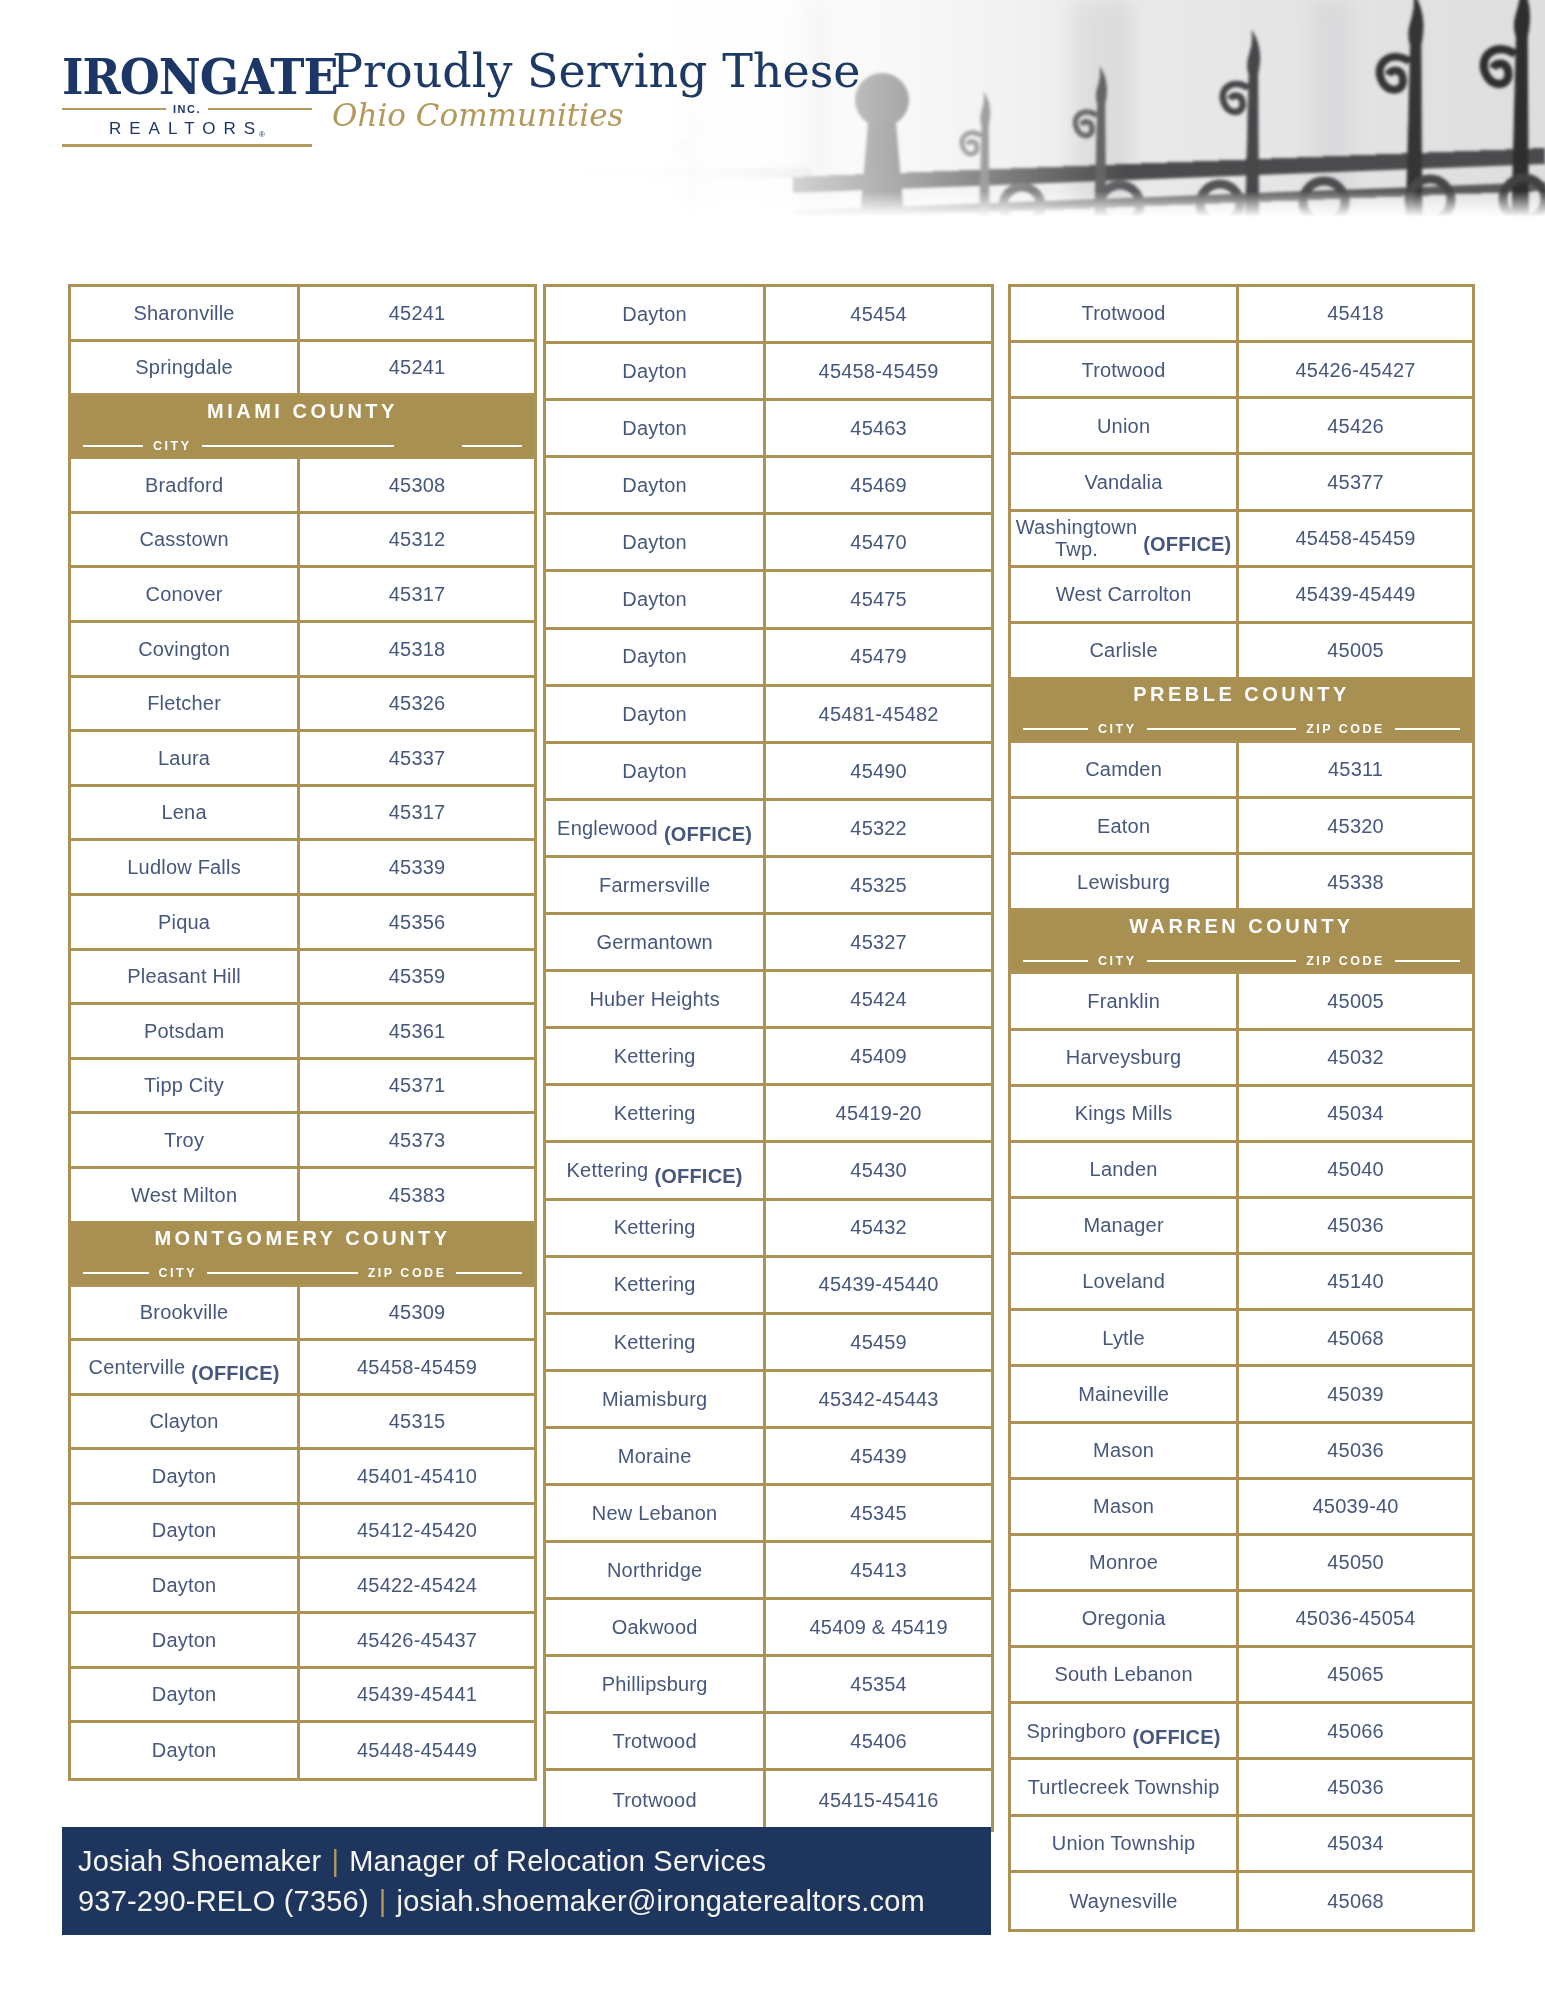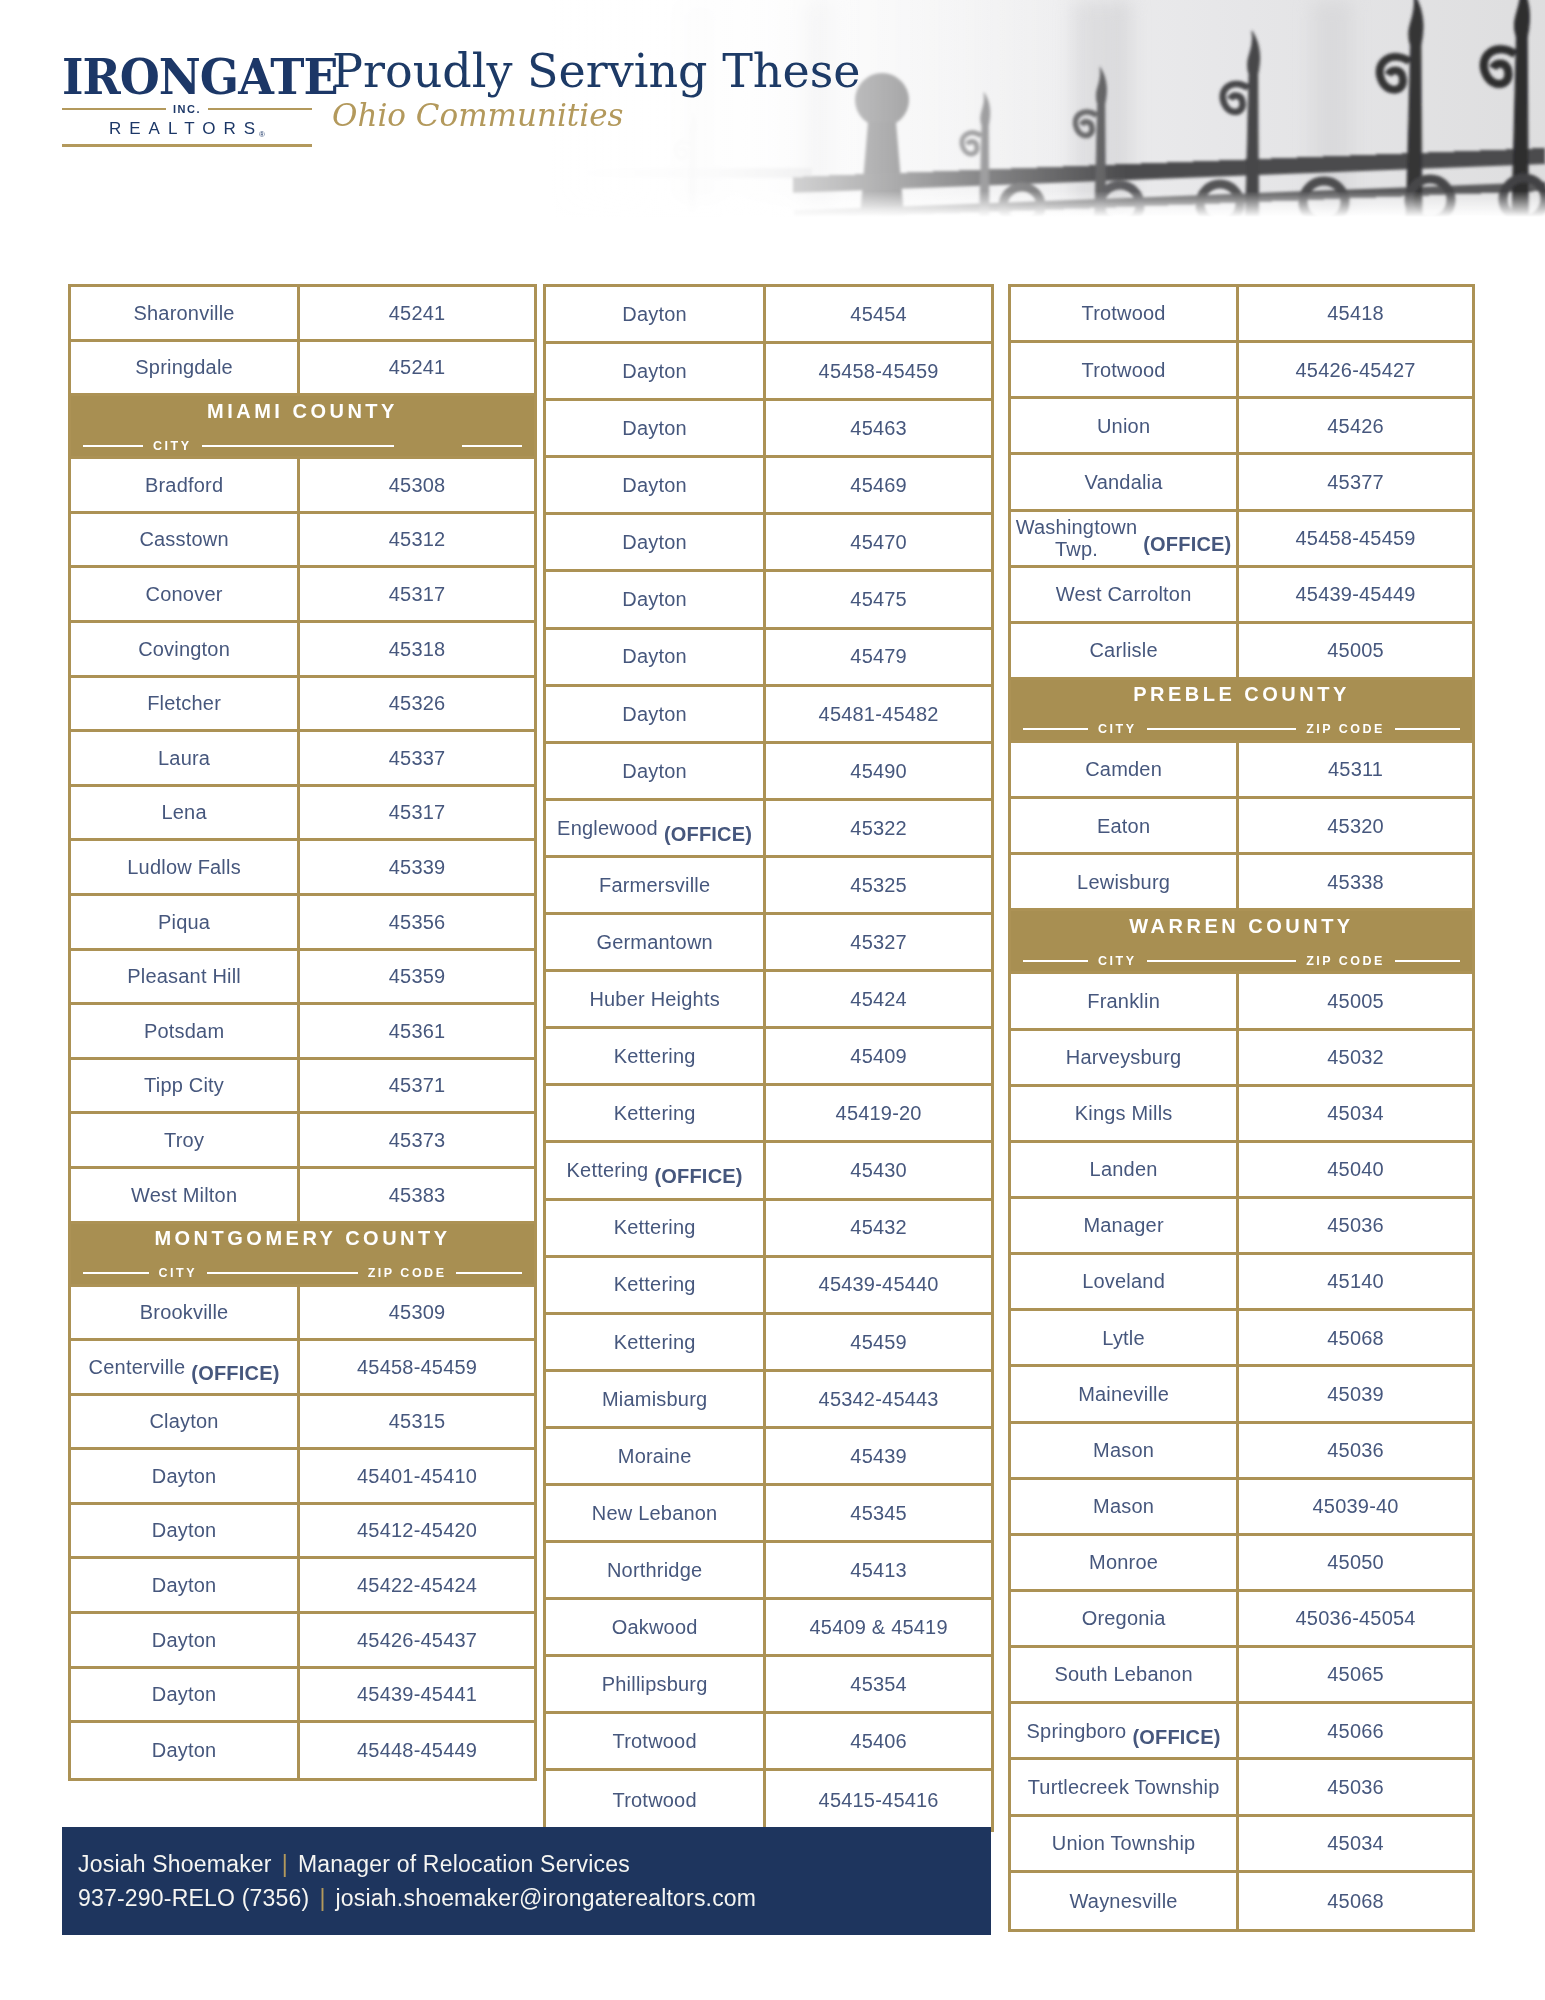--- a/index.html
+++ b/index.html
@@ -59,21 +59,21 @@
   .chead-sub{display:flex;align-items:center;color:#fff;font-weight:700;font-size:12.5px;
              letter-spacing:2.5px;padding:0 12px;gap:10px;}
   .wline{height:2px;background:#fff;}
   .wl-a{flex:.5;} .wl-b{flex:1.15;} .wl-b2{flex:1.6;} .wl-c{flex:.5;}
   .wl-gap{width:48px;}
 
   
   .footer{position:absolute;left:62px;top:1827px;width:929px;height:108px;background:var(--footerbg);
           display:flex;flex-direction:column;justify-content:center;gap:7px;
           padding-left:16px;box-sizing:border-box;z-index:3;}
-  .f-line{font-size:23px;color:#f5f5f2;letter-spacing:.2px;font-weight:400;white-space:nowrap;}
+  .f-line{font-size:29px;color:#f5f5f2;letter-spacing:.2px;font-weight:400;white-space:nowrap;}
   .f-sep{color:var(--goldtext);margin:0 10px;font-weight:300;}
 </style>
 </head>
 <body>
 
 <div class="page">
 
   <div class="photo">
     <svg viewBox="0 0 993 217" preserveAspectRatio="none" aria-hidden="true">
       <defs>

